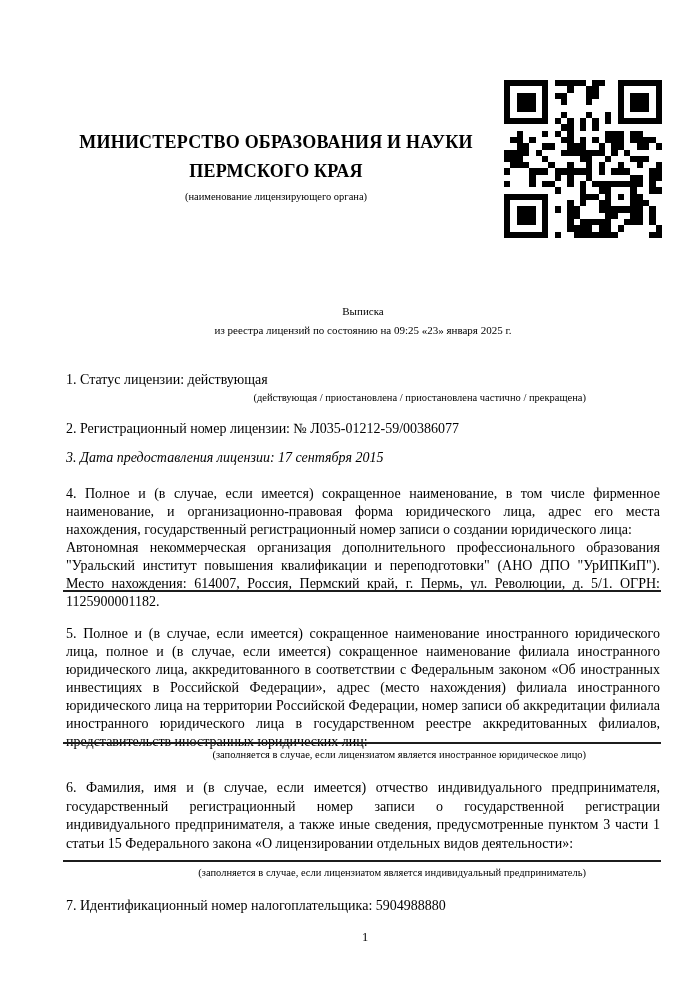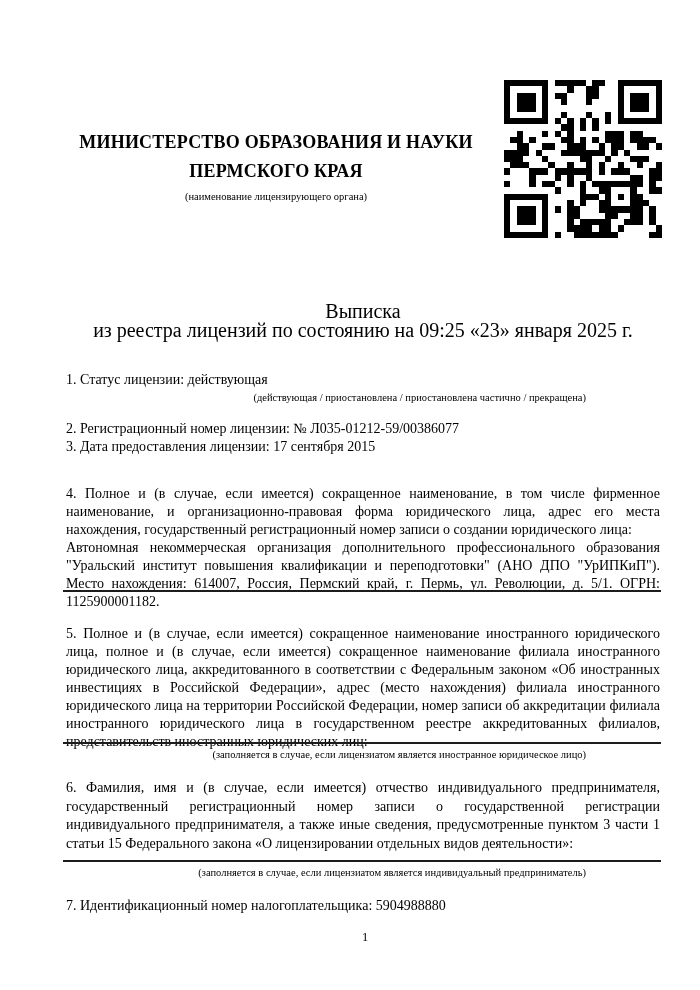--- a/index.html
+++ b/index.html
@@ -24,21 +24,21 @@
   .ministry-caption {
     left: 66px; top: 190px; width: 420px;
     text-align: center; font-size: 10.5px; line-height: 13px;
   }
 
   .qr { left: 504px; top: 80px; width: 158px; height: 158px; }
   .qr svg { display: block; width: 158px; height: 158px; }
 
   .doc-title {
     left: 66px; top: 302px; width: 594px;
-    text-align: center; font-size: 20px; line-height: 19px;
+    text-align: center; font-size: 11px; line-height: 19px;
   }
 
   .body-line { left: 66px; font-size: 14px; line-height: 18px; white-space: nowrap; }
 
   .hint {
     left: 66px; width: 520px;
     text-align: right; font-size: 10.5px; line-height: 13px;
   }
 
   .para {
@@ -380,21 +380,21 @@
   <div class="abs doc-title">
     <div>Выписка</div>
     <div>из реестра лицензий по состоянию на 09:25 «23» января 2025 г.</div>
   </div>
 
   <div class="abs body-line" style="top:371px;">1. Статус лицензии: действующая</div>
   <div class="abs hint" style="top:391px;">(действующая / приостановлена / приостановлена частично / прекращена)</div>
 
   <div class="abs body-line" style="top:420px;">2. Регистрационный номер лицензии: № Л035-01212-59/00386077</div>
 
-  <div class="abs body-line" style="top:438px;">3. Дата предоставления лицензии: 17 сентября 2015</div>
+  <div class="abs body-line" style="top:449px;font-style:italic;">3. Дата предоставления лицензии: 17 сентября 2015</div>
 
   <div class="abs para" style="top:485px;">
     <div>4. Полное и (в случае, если имеется) сокращенное наименование, в том числе фирменное наименование, и организационно-правовая форма юридического лица, адрес его места нахождения, государственный регистрационный номер записи о создании юридического лица:</div>
     <div>Автономная некоммерческая организация дополнительного профессионального образования "Уральский институт повышения квалификации и переподготовки" (АНО ДПО "УрИПКиП"). Место нахождения: 614007, Россия, Пермский край, г. Пермь, ул. Революции, д. 5/1. ОГРН: 1125900001182.</div>
   </div>
   <div class="abs fill-line" style="top:590px;"></div>
 
   <div class="abs para" style="top:625px;">5. Полное и (в случае, если имеется) сокращенное наименование иностранного юридического лица, полное и (в случае, если имеется) сокращенное наименование филиала иностранного юридического лица, аккредитованного в соответствии с Федеральным законом «Об иностранных инвестициях в Российской Федерации», адрес (место нахождения) филиала иностранного юридического лица на территории Российской Федерации, номер записи об аккредитации филиала иностранного юридического лица в государственном реестре аккредитованных филиалов, представительств иностранных юридических лиц:</div>
   <div class="abs fill-line" style="top:742px;"></div>
   <div class="abs hint" style="top:748px;">(заполняется в случае, если лицензиатом является иностранное юридическое лицо)</div>

